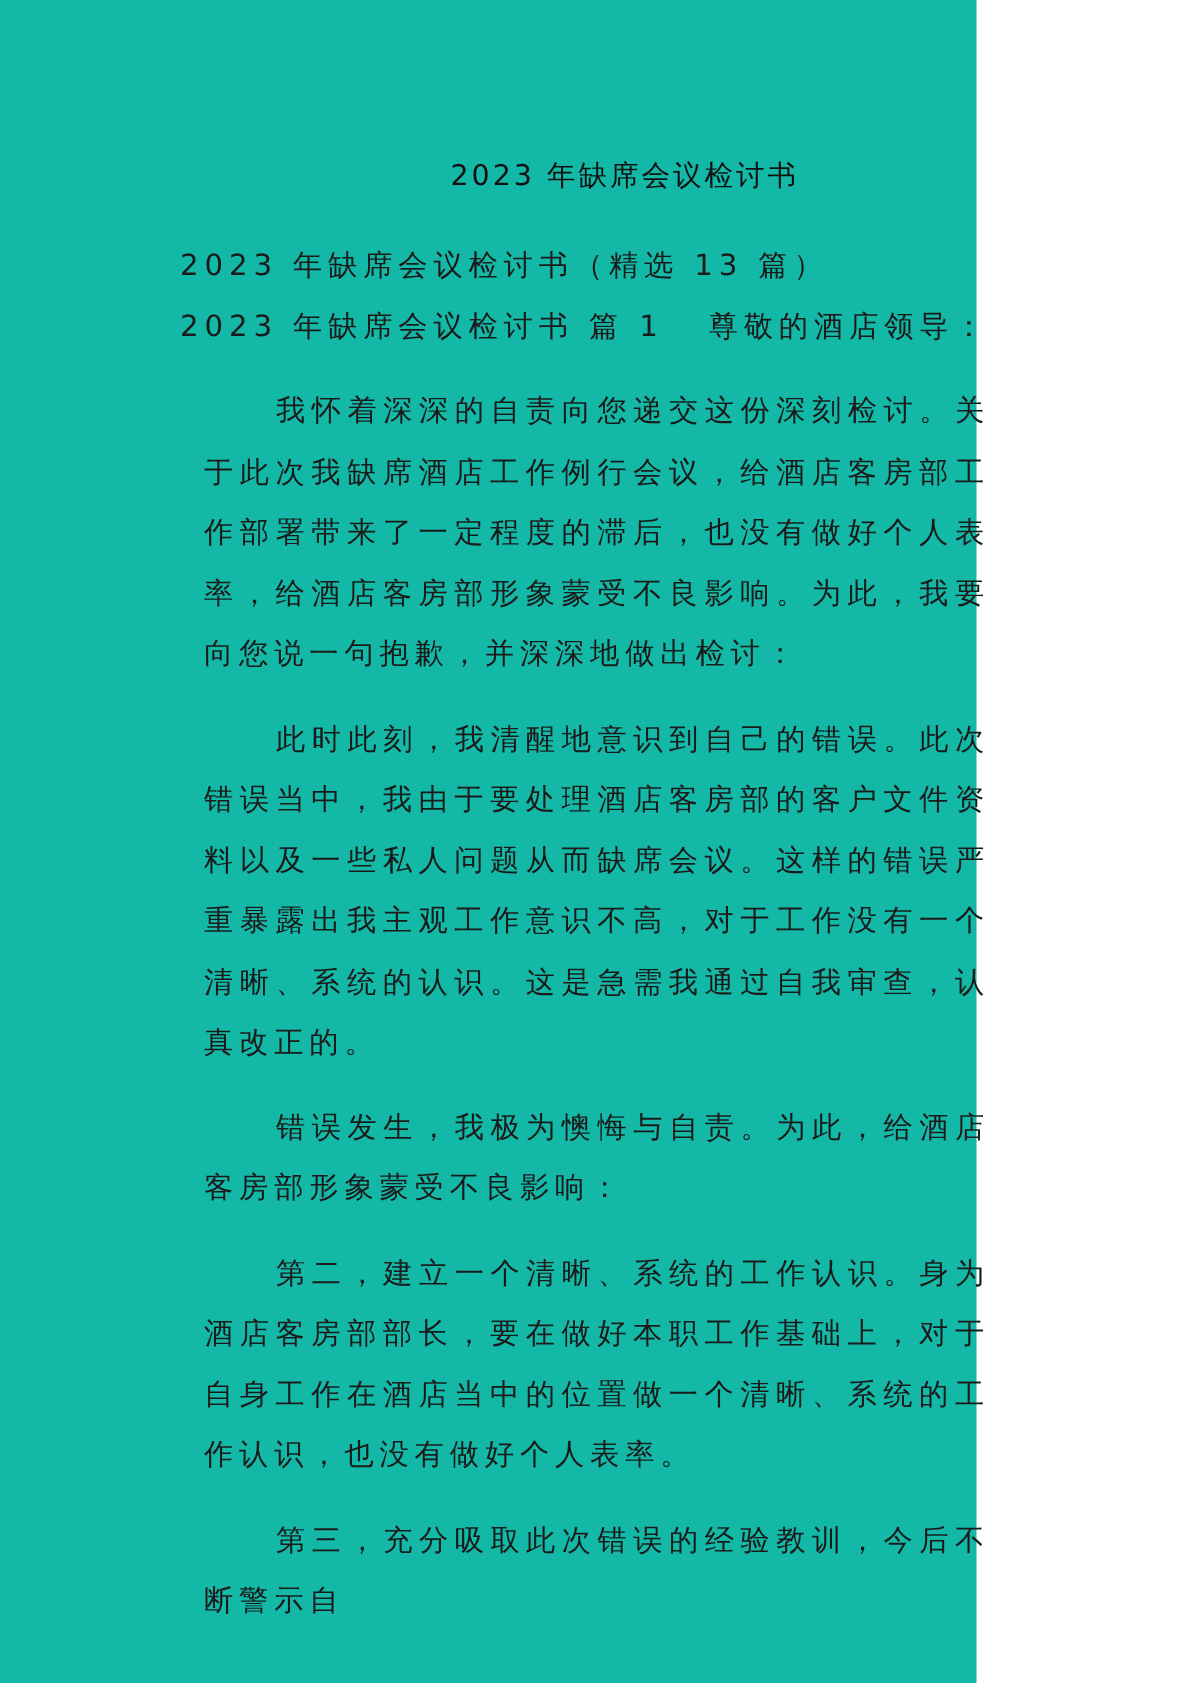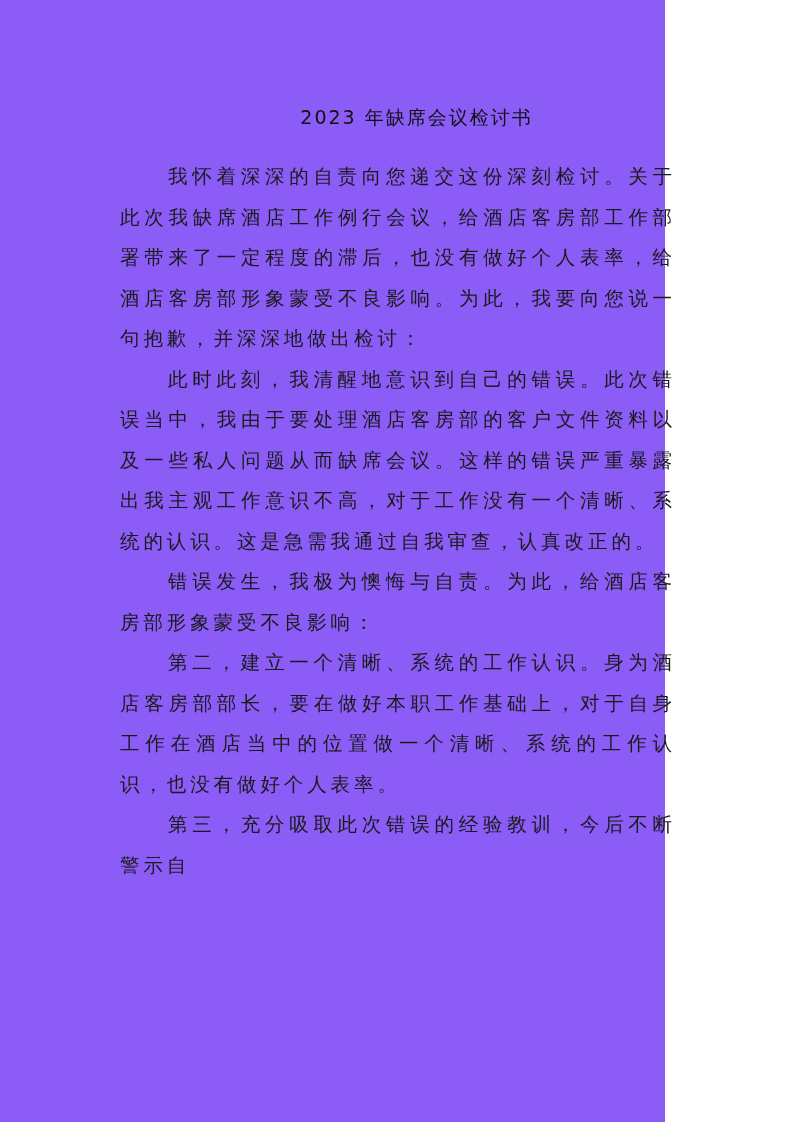--- a/index.html
+++ b/index.html
@@ -13,22 +13,21 @@
     position: relative;
     overflow: hidden;
     font-family: "DejaVu Sans", "Liberation Sans", sans-serif;
     color: #1a1a1a;
   }
   .page {
     position: absolute;
     left: 0; top: 0;
     width: 651px;
     height: 1122px;
-    background: #8b5cf6;
-    padding-left: 14px;
+    background: #14b8a6;
   }
   .title {
     position: absolute;
     top: 102px;
     left: 0;
     width: 793px;
     padding-left: 40px;
     box-sizing: border-box;
     text-align: center;
     font-size: 19px;
@@ -46,36 +45,40 @@
     letter-spacing: 3.9px;
     text-align: justify;
     color: #1a1a1a;
   }
   .line {
     display: block;
     white-space: nowrap;
     margin: 0;
   }
   .para {
-    margin: 0;
+    margin: 16px;
     text-indent: 48px;
   }
   .gap {
     display: inline-block;
     width: 30px;
   }
 </style>
 </head>
 <body>
 
 <div class="page">
 
   <div class="title">2023 年缺席会议检讨书</div>
 
   <div class="body-text">
+    <div class="line">2023 年缺席会议检讨书（精选 13 篇）</div>
+    <div class="line">
+      <span>2023 年缺席会议检讨书 篇 1</span><span class="gap"></span><span>尊敬的酒店领导：</span>
+    </div>
     <p class="para">我怀着深深的自责向您递交这份深刻检讨。关于此次我缺席酒店工作例行会议，给酒店客房部工作部署带来了一定程度的滞后，也没有做好个人表率，给酒店客房部形象蒙受不良影响。为此，我要向您说一句抱歉，并深深地做出检讨：</p>
     <p class="para">此时此刻，我清醒地意识到自己的错误。此次错误当中，我由于要处理酒店客房部的客户文件资料以及一些私人问题从而缺席会议。这样的错误严重暴露出我主观工作意识不高，对于工作没有一个清晰、系统的认识。这是急需我通过自我审查，认真改正的。</p>
     <p class="para">错误发生，我极为懊悔与自责。为此，给酒店客房部形象蒙受不良影响：</p>
     <p class="para">第二，建立一个清晰、系统的工作认识。身为酒店客房部部长，要在做好本职工作基础上，对于自身工作在酒店当中的位置做一个清晰、系统的工作认识，也没有做好个人表率。</p>
     <p class="para">第三，充分吸取此次错误的经验教训，今后不断警示自</p>
   </div>
 
 </div>
 
 </body></html>

